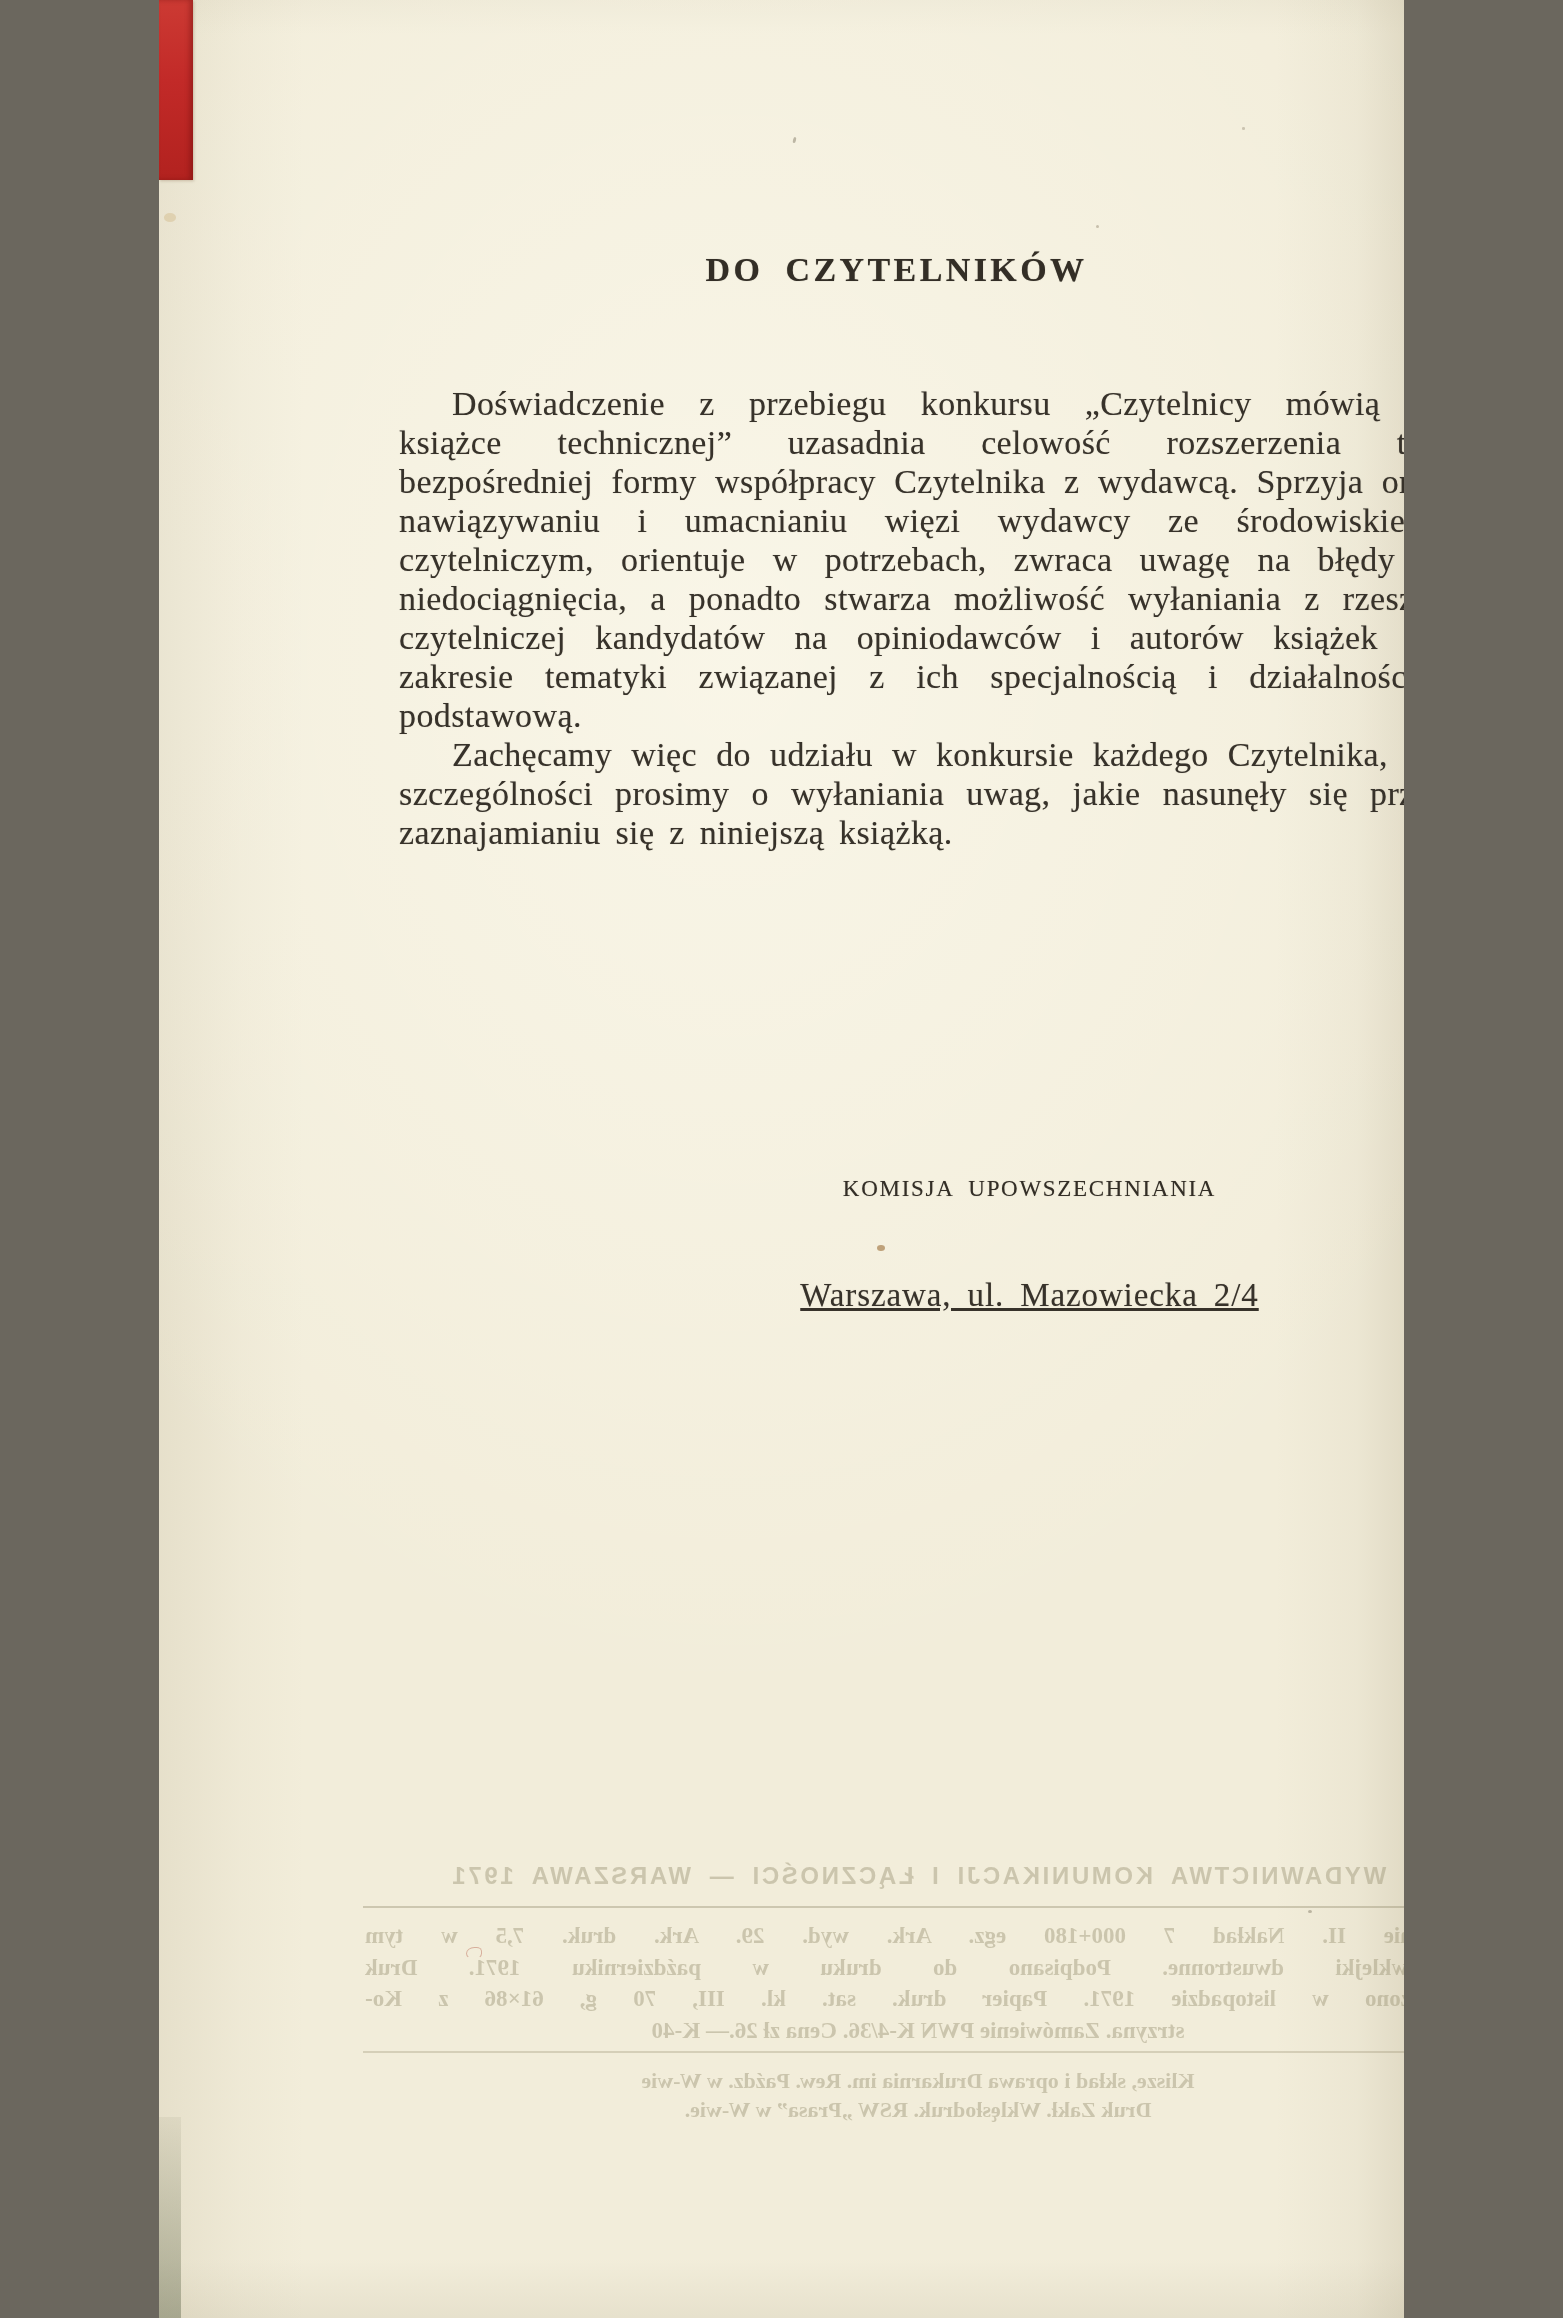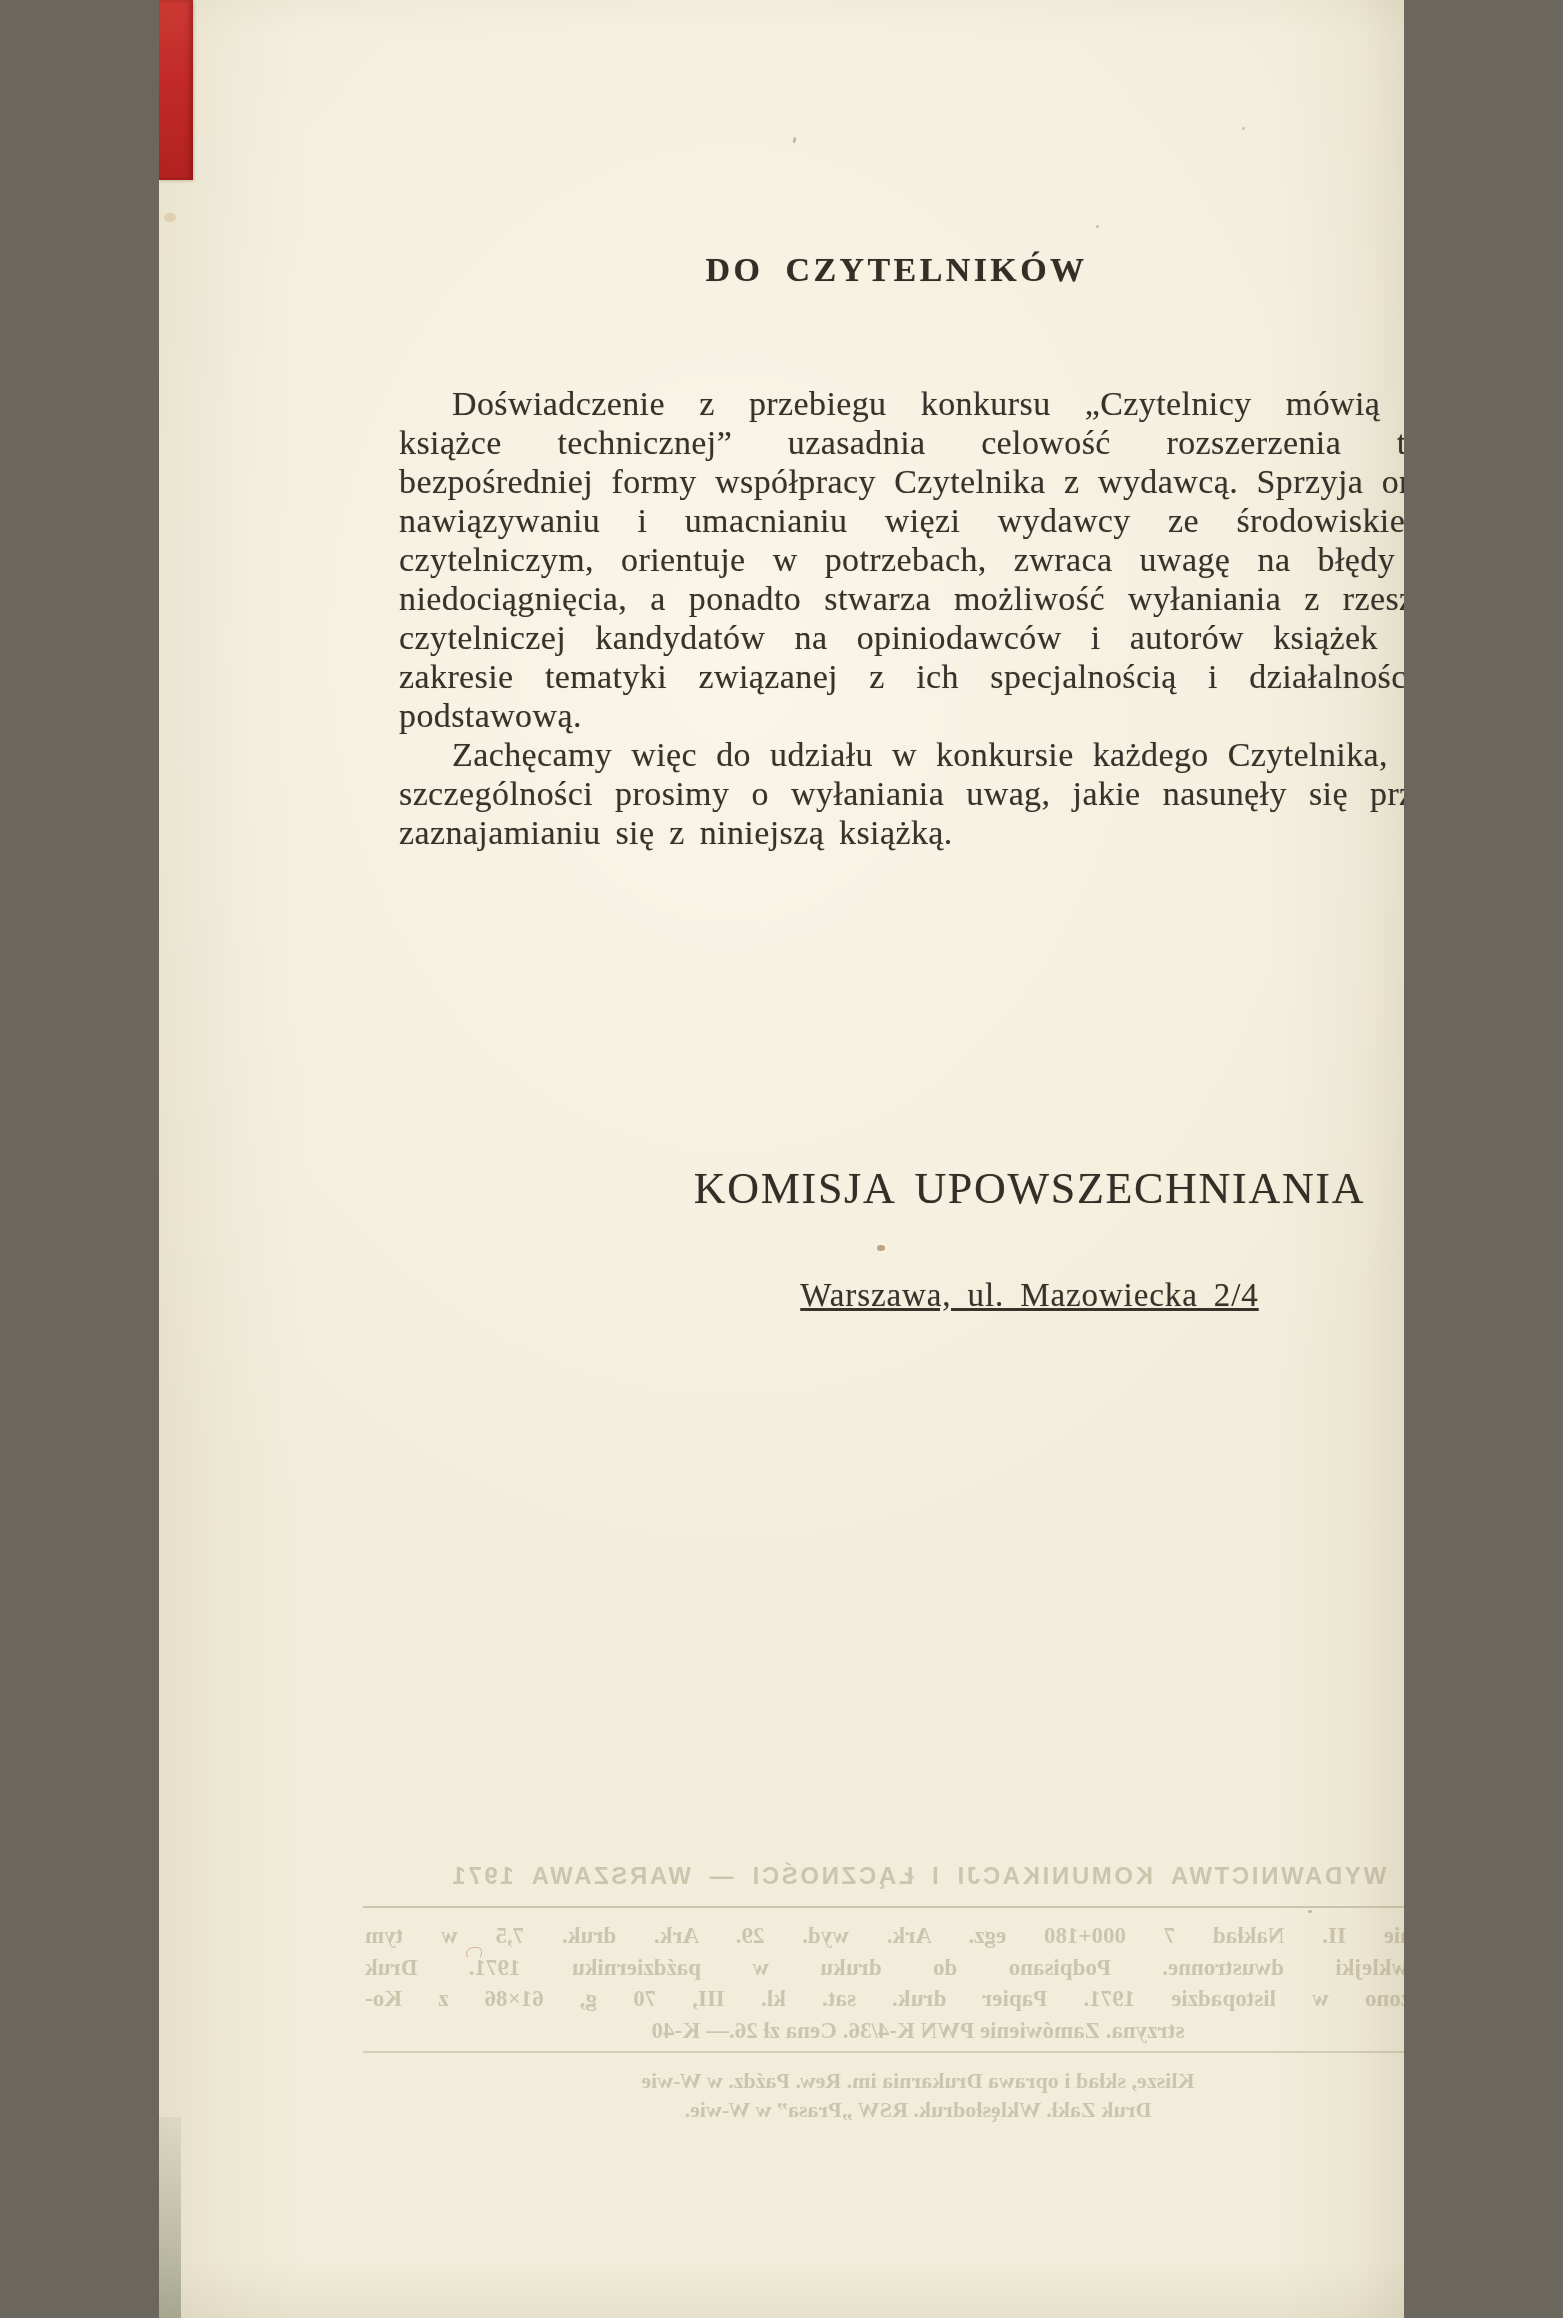--- a/index.html
+++ b/index.html
@@ -54,21 +54,21 @@
     letter-spacing: 0.4px;
     color: #37322a;
     text-shadow: 0 0 0.9px rgba(55,50,42,0.35);
   }
   .body-text p { margin: 0; text-indent: 53px; }
 
   .signature {
     position: absolute;
     left: 476px; top: 1169px; width: 789px;
     text-align: center;
-    font-size: 44px;
+    font-size: 23px;
     line-height: 39px;
     letter-spacing: 1.7px;
     word-spacing: 7.7px;
     color: #332e26;
     text-shadow: 0 0 0.9px rgba(51,46,38,0.4);
   }
 
   .address {
     position: absolute;
     left: 476px; top: 1275px; width: 789px;

